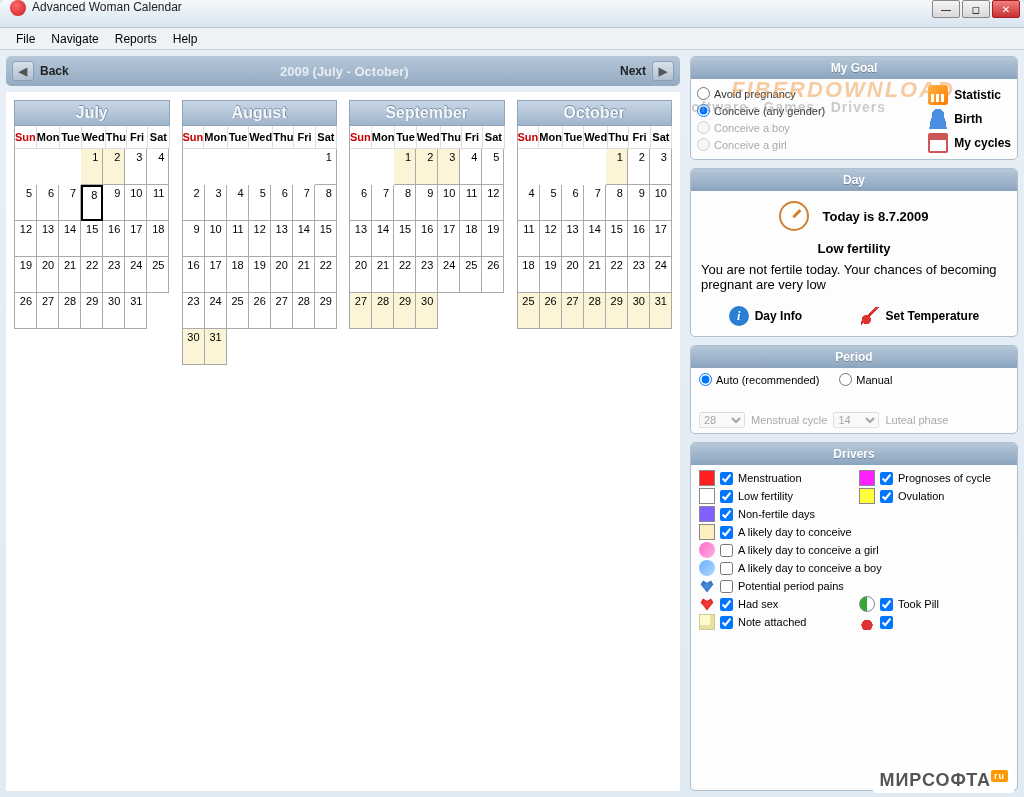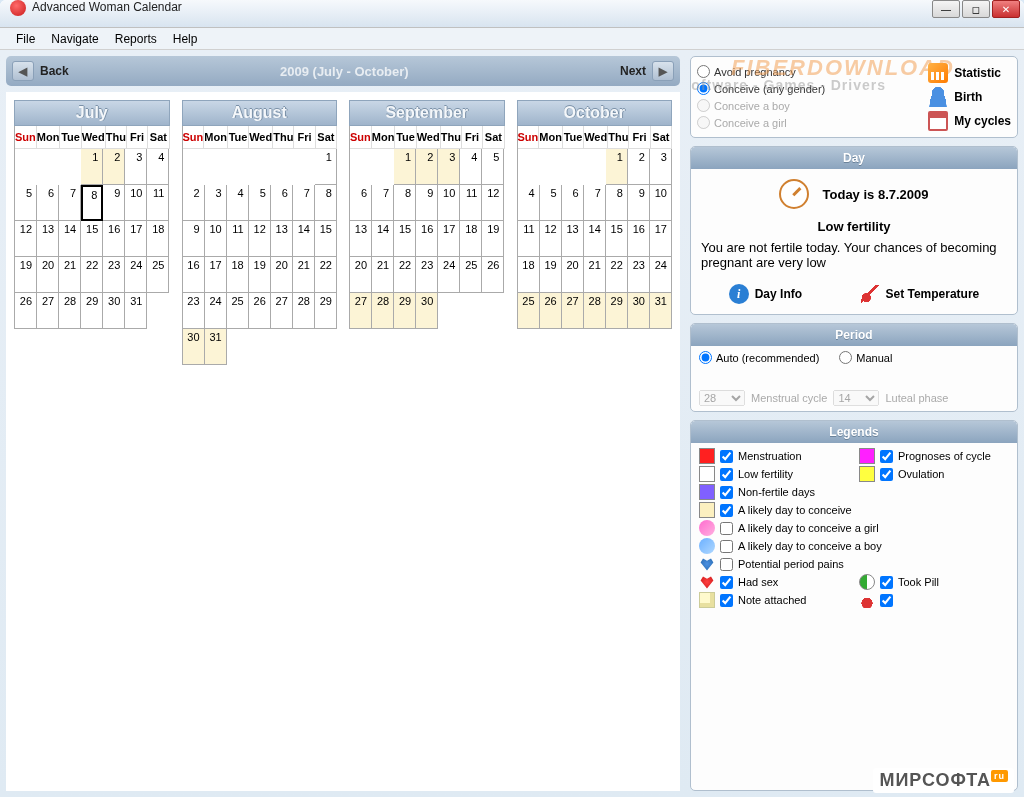--- a/index.html
+++ b/index.html
@@ -365,20 +365,21 @@
               <div class="cell yl">30</div>
               <div class="cell yl">31</div>
             </div>
           </div>
         </div>
     </div>
 
     <div class="right-col">
 
       <div class="panel">
+        <div class="panel-hdr">My Goal</div>
         <div class="panel-body goal-body">
           <span class="watermark" style="top:-2px; left:40px;">FIBERDOWNLOAD</span>
           <span class="watermark" style="top:20px; left:-10px; font-size:14px; color:#999; font-style:normal; letter-spacing:1px;">Software - Games - Drivers</span>
           <div class="goal-row">
             <div class="goal-left" id="goal-left">
                 <label>
                   <input type="radio" name="goal" style=""> 
                   <span>Avoid pregnancy</span>
                 </label>
                 <label>
@@ -448,21 +449,21 @@
           <div class="period-selects">
             <select disabled=""><option>28</option></select>
             <span class="lbl">Menstrual cycle</span>
             <select disabled=""><option>14</option></select>
             <span class="lbl">Luteal phase</span>
           </div>
         </div>
       </div>
 
       <div class="panel" style="flex:1;">
-        <div class="panel-hdr">Legends</div>
+        <div class="panel-hdr">Drivers</div>
         <div class="panel-body legend-body">
           <div class="legend-grid" id="legend-grid">
               <div class="legend-item">
                 <span class="swatch" style="background:#ff2020"></span>
                 <input type="checkbox" checked="" style=""> 
                 <span>Menstruation</span>
               </div>
               <div class="legend-item">
                 <span class="swatch" style="background:#ff20ff"></span>
                 <input type="checkbox" checked="" style=""> 

